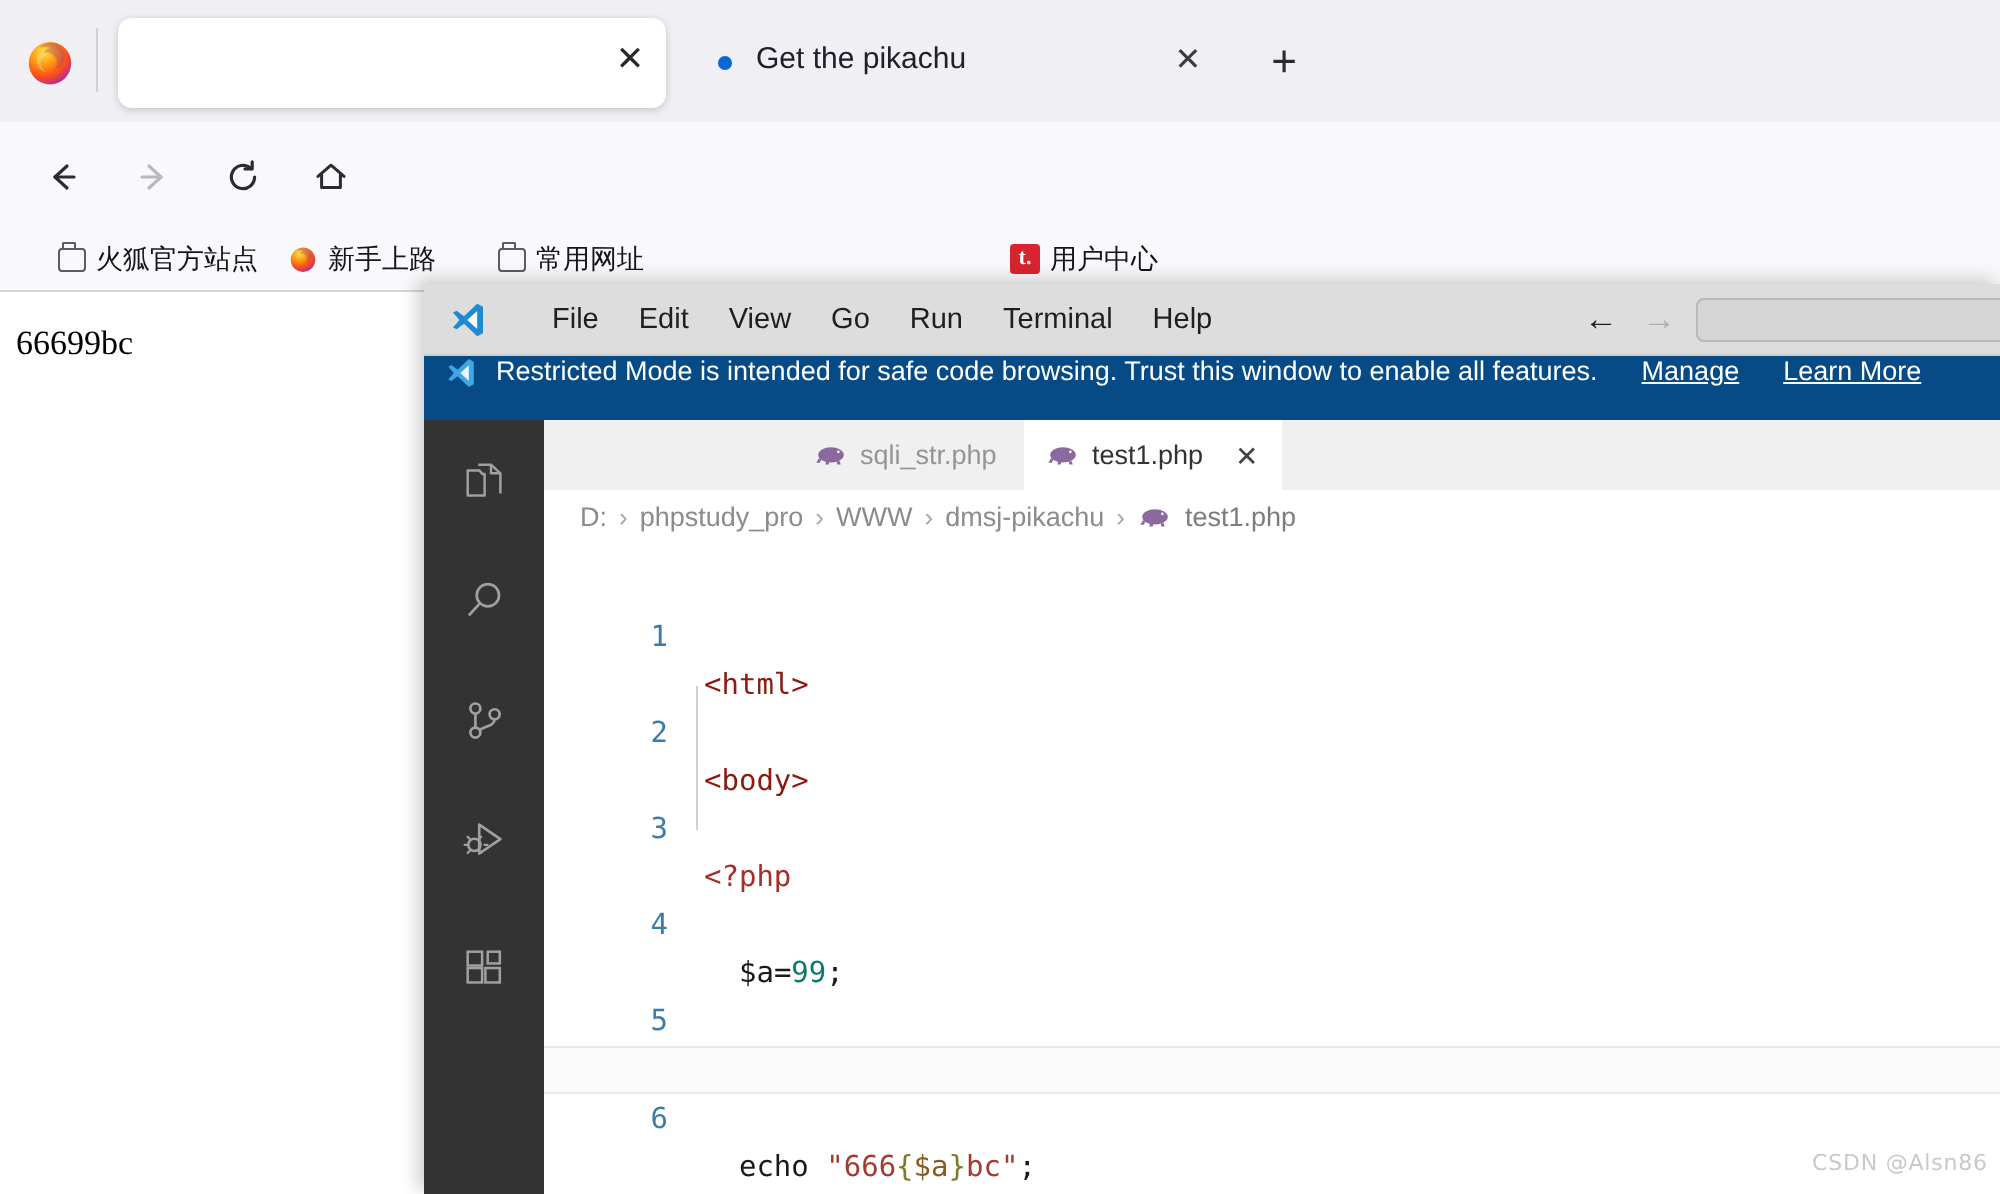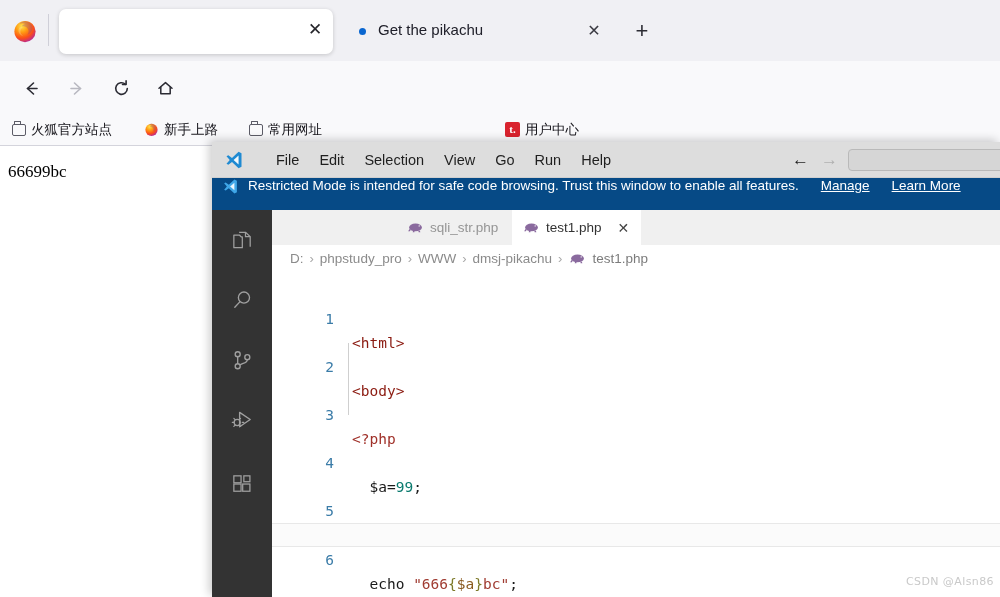--- a/index.html
+++ b/index.html
@@ -319,21 +319,21 @@
               <path d="M9.3 2.3v3.5h3.5" fill="none" stroke="#4b4b55" stroke-width="1.3" stroke-linejoin="round"></path>
             </svg>
         </div>
         <div class="ff-url">
           <b>127.0.0.1</b><span>/dmsj-pikachu/test1.php</span>
         </div>
       </div>
     </div>
 
     <div class="ff-bookmarks">
-      <div class="bm" style="left:12px">
+      <div class="bm" style="left:29px">
         <span class="bm-folder"></span>
         <span>火狐官方站点</span>
       </div>
       <div class="bm" style="left:144px">
         <span>
           <svg width="15" height="15" viewBox="0 0 26 26" style="display:block">
             <circle cx="13" cy="13.6" r="10.6" fill="url(#ffg)"></circle>
             <path d="M13 3.2c-2.2 0-4 1.1-5.1 2.7 1.5-.7 3.6-.9 5.4.2 0 0-2.5.2-3.6 2.5 2.4-1 5 .3 6.2 2.3 1.3 2.1.7 4.6-.8 5.8 2.6-.6 4.6-2.6 5.2-5.2C21.5 7.2 17.7 3.2 13 3.2z" fill="#7a2fa0" opacity=".28"></path>
           </svg>
         </span>
@@ -359,24 +359,24 @@
     <div class="vs-titlebar">
       <div class="vs-logo">
         <svg width="20" height="20" viewBox="0 0 24 24">
           <path d="M17.5 2.2L9.6 9.7 5.2 6.4 3 7.5l3.9 4.5L3 16.5l2.2 1.1 4.4-3.3 7.9 7.5L21 20V4z" fill="#1f8ad2"></path>
           <path d="M17.5 6.6v10.8l-6-5.4z" fill="#ffffff" opacity=".95"></path>
         </svg>
       </div>
       <div class="vs-menu">
         <div class="vs-menu-item">File</div>
         <div class="vs-menu-item">Edit</div>
-        <div class="vs-menu-item">Selection</div>
         <div class="vs-menu-item">View</div>
         <div class="vs-menu-item">Go</div>
         <div class="vs-menu-item">Run</div>
+        <div class="vs-menu-item">Terminal</div>
         <div class="vs-menu-item">Help</div>
       </div>
       <div class="vs-navarrows">
         <span style="font-size:17px;color:#1f1f1f;line-height:1">←</span>
         <span style="font-size:17px;color:#b0b0b0;line-height:1">→</span>
       </div>
       <div class="vs-qinput" title=""></div>
     </div>
 
     <div class="vs-banner">

